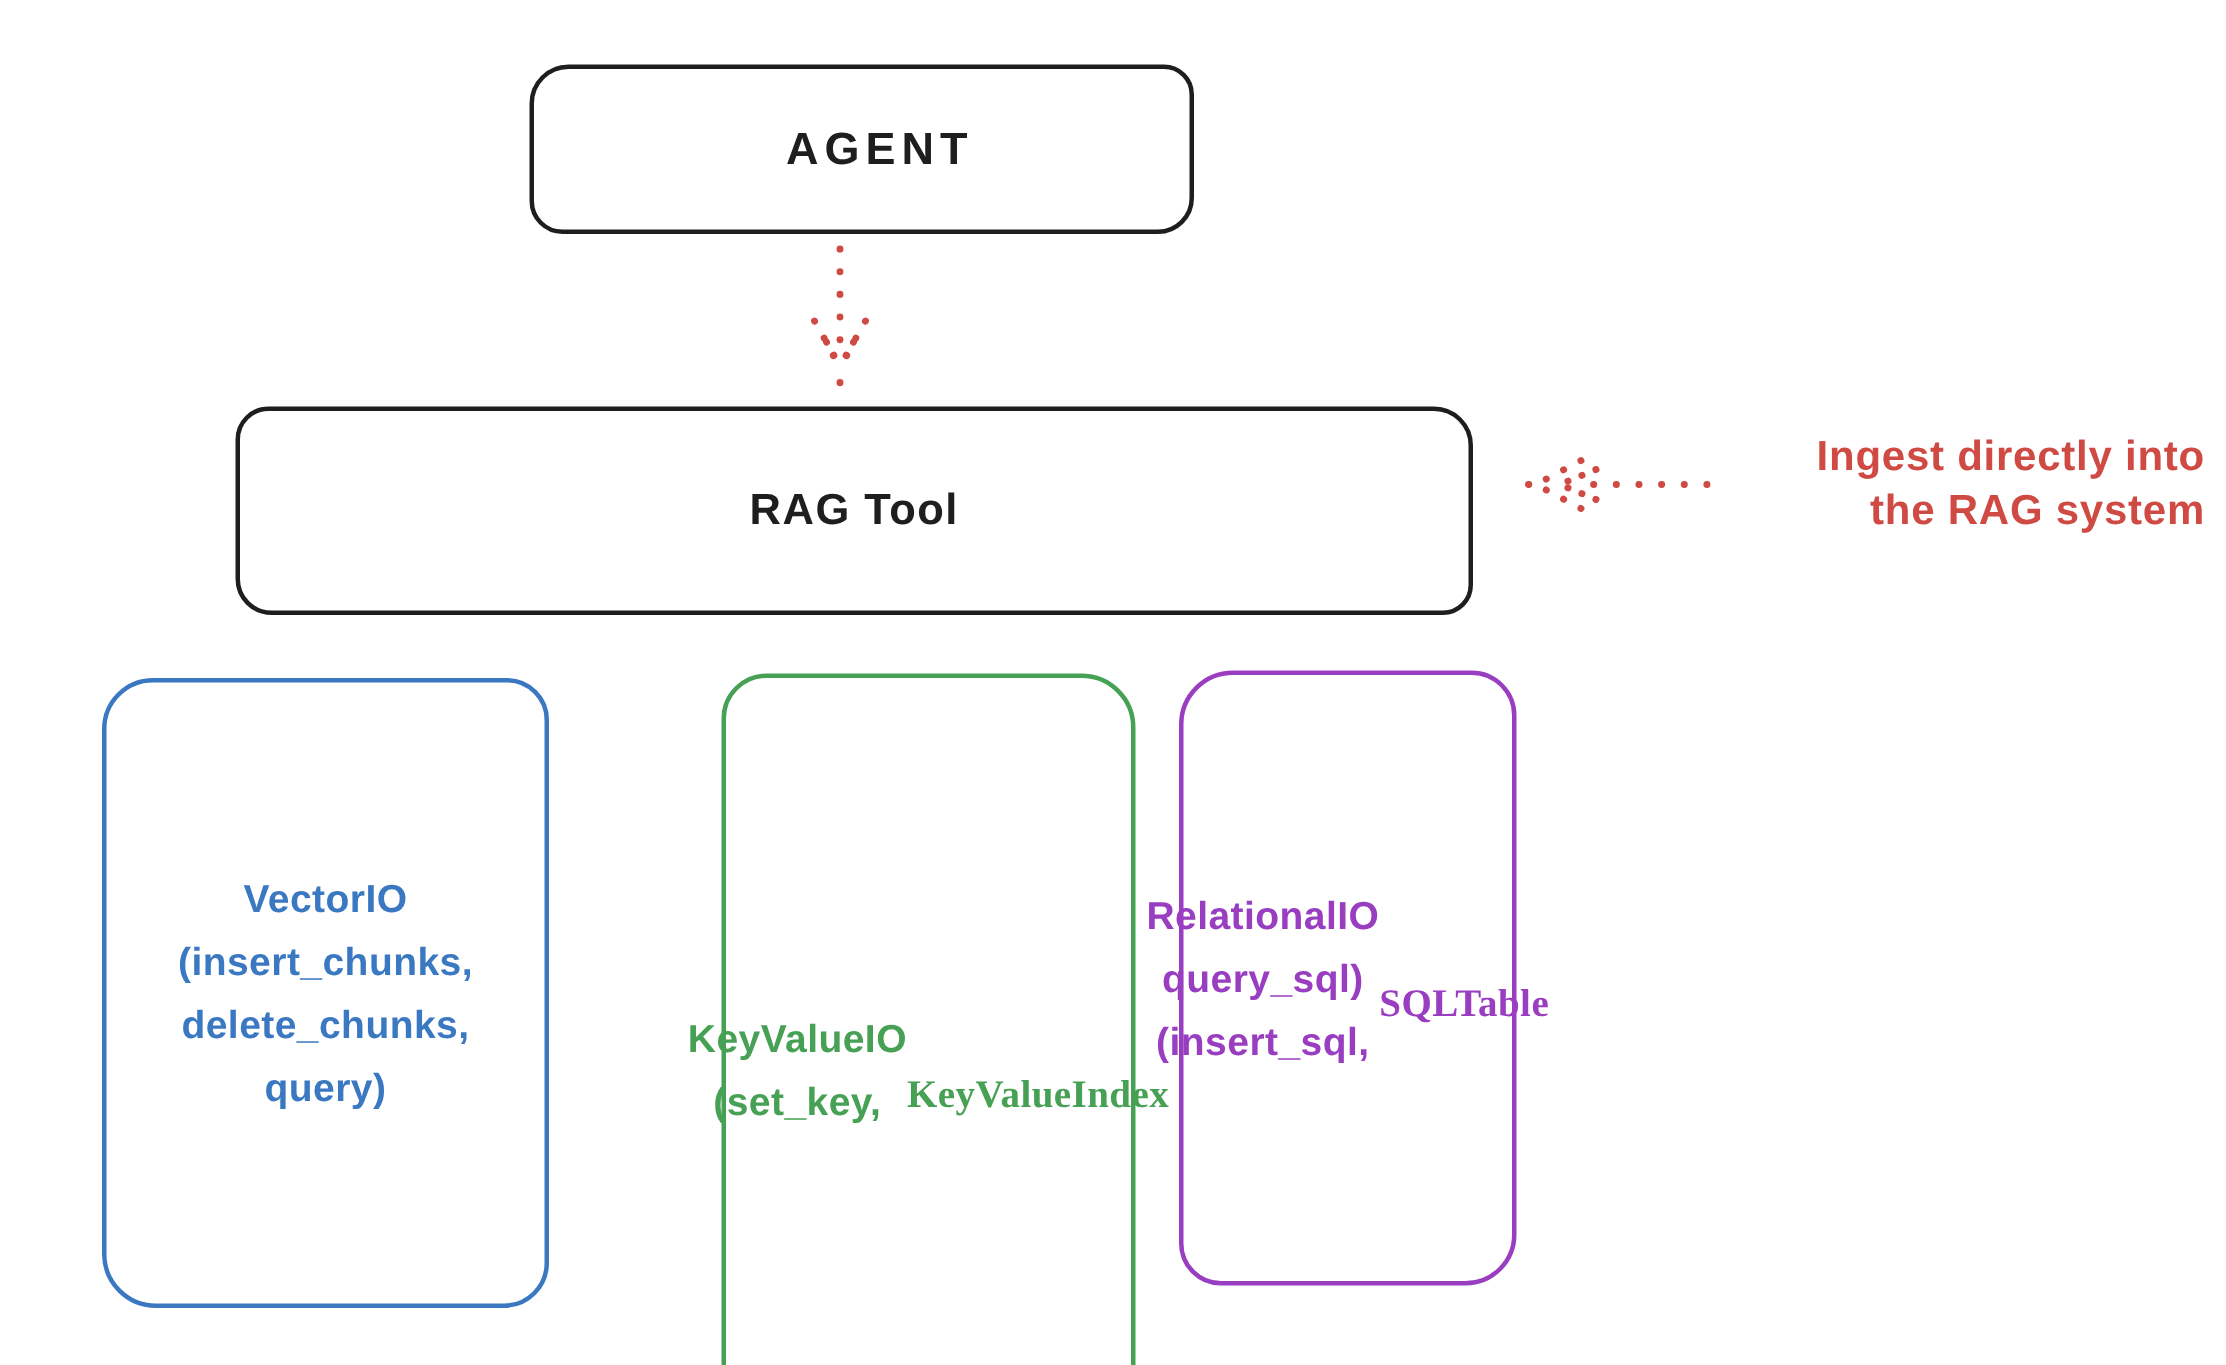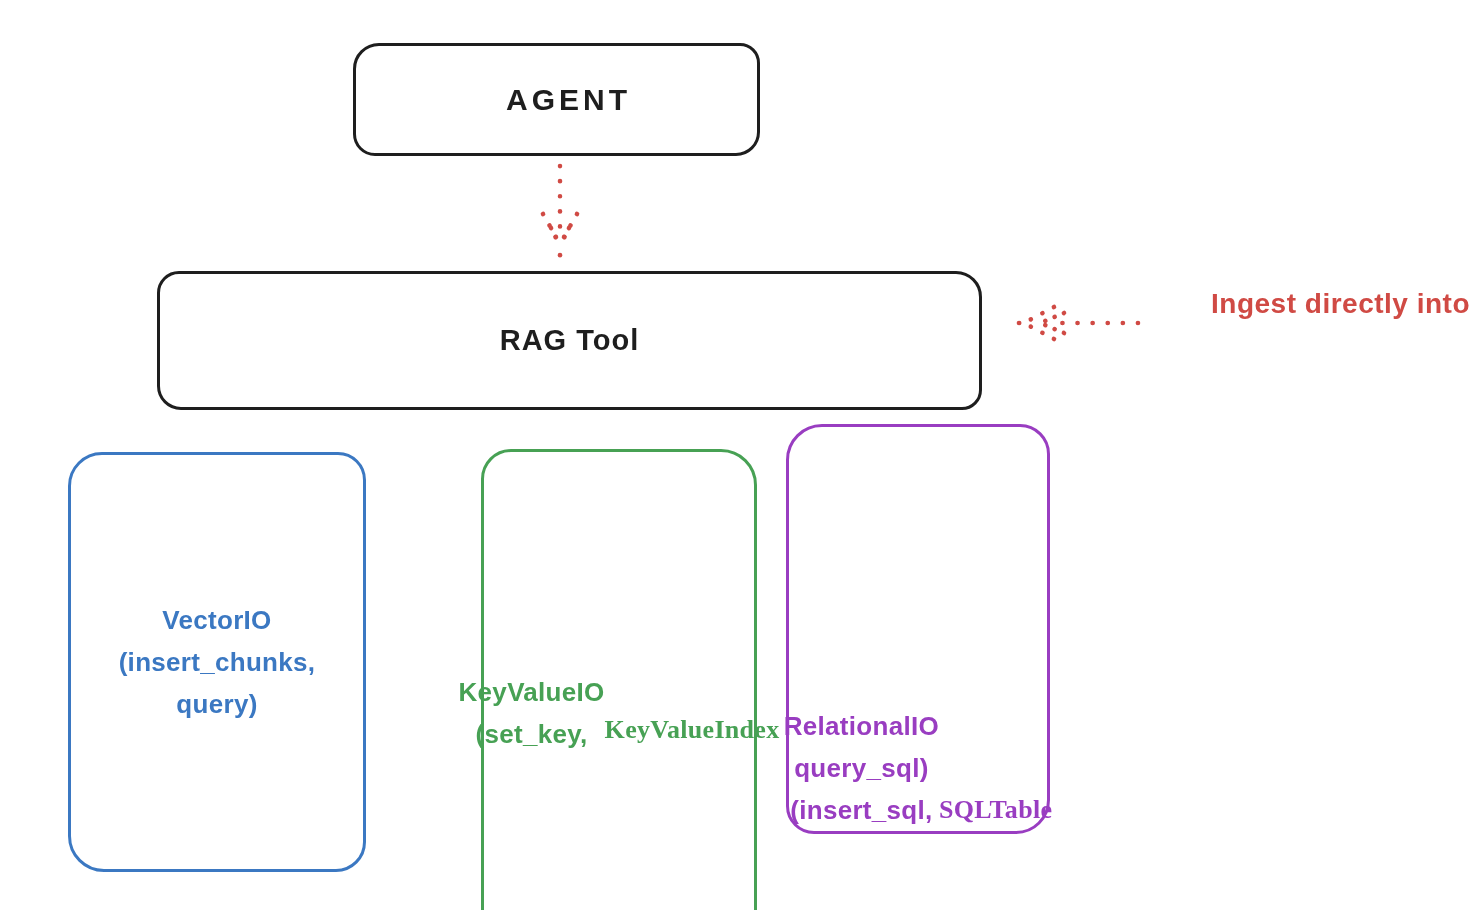--- a/index.html
+++ b/index.html
@@ -21,21 +21,21 @@
     border: 3.5px solid #1e1e1e;
     background: #ffffff;
     display: flex;
     align-items: center;
     justify-content: center;
     color: #1e1e1e;
     box-sizing: border-box;
   }
   .agent-box {
     left: 353px; top: 43px;
-    width: 407px; height: 113px;
+    width: 443px; height: 113px;
     border-radius: 26px 20px 24px 22px;
     padding-left: 24px;
   }
   .rag-box {
     left: 157px; top: 271px;
     width: 825px; height: 139px;
     border-radius: 22px 26px 20px 24px;
   }
   .node-label {
     font-weight: 700;
@@ -79,24 +79,23 @@
     width: 298px; height: 420px;
     border-radius: 34px 28px 30px 36px;
   }
   .io-box-keyvalue {
     left: 433px; top: 449px;
     width: 276px; height: 528px;
     border-radius: 30px 36px 28px 32px;
     margin-left: 48px;
   }
   .io-box-relational {
-    left: 786px; top: 424px;
-    width: 264px; height: 410px;
+    left: 786px; top: 447px;
+    width: 225px; height: 410px;
     border-radius: 36px 30px 34px 28px;
-    align-items: flex-end;
   }
   .io-index { margin-top: 34px; font-family: Liberation Serif, serif; }
 </style>
 </head>
 <body>
 
 <div class="canvas">
 
   <div class="node agent-box">
     <span class="node-label">AGENT</span>
@@ -124,26 +123,28 @@
       <line x1="40" y1="7" x2="10" y2="23" stroke-dasharray="0.1 13"></line>
       <line x1="40" y1="39" x2="10" y2="23" stroke-dasharray="0.1 13"></line>
       <line x1="50" y1="13" x2="26" y2="23" stroke-dasharray="0.1 10"></line>
       <line x1="50" y1="33" x2="26" y2="23" stroke-dasharray="0.1 10"></line>
       <line x1="5" y1="23" x2="5.2" y2="23"></line>
     </g>
   </svg>
 
   <div class="annotation" style="color: rgb(208, 74, 68);">
     <div>Ingest directly into</div>
+    <div>the RAG system</div>
   </div>
 
   <div class="io-box io-box-vector" style="color: rgb(59, 120, 194);">
     <div>
       <div>VectorIO</div>
       <div>(insert_chunks,</div>
+      <div>delete_chunks,</div>
       <div>query)</div>
     </div>
   </div>
 
   <div class="io-box io-box-keyvalue" style="color: rgb(71, 161, 84);">
     <div>
       <div>KeyValueIO</div>
       <div>(set_key,</div>
     </div>
     <div class="io-index">KeyValueIndex</div>

